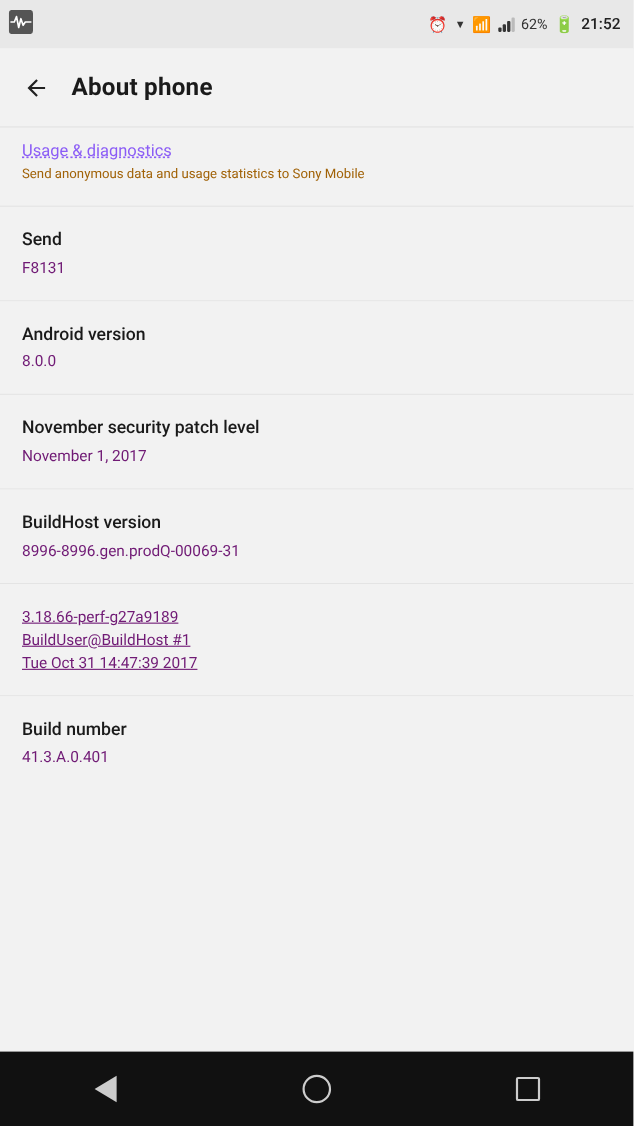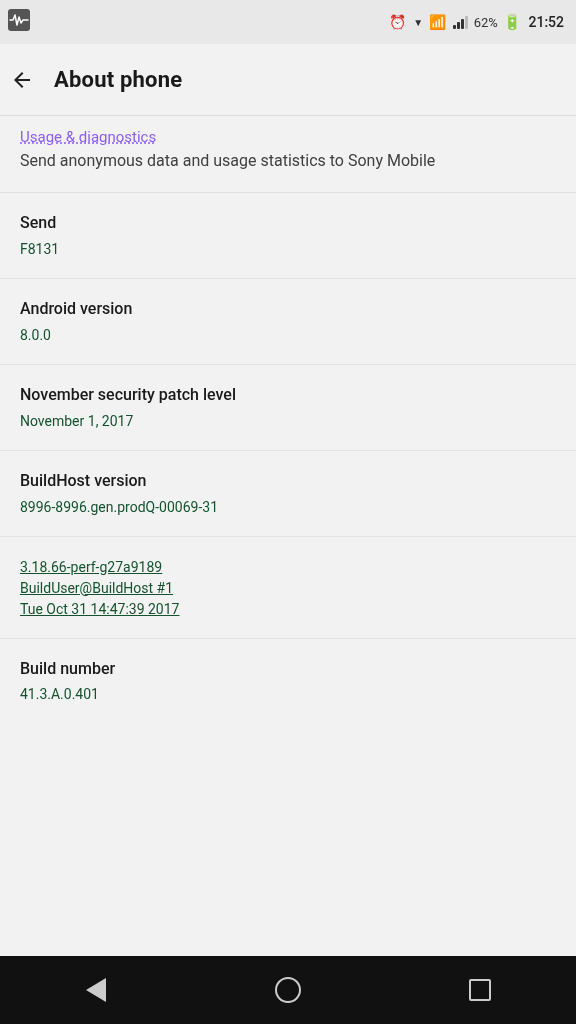--- a/index.html
+++ b/index.html
@@ -49,21 +49,21 @@
       width: 22px;
       height: 22px;
     }
 
     
     .app-bar {
       background: #f2f2f2;
       height: 72px;
       display: flex;
       align-items: center;
-      padding: 0 2px;
+      padding: 0 13px;
       border-bottom: 1px solid #ddd;
       flex-shrink: 0;
     }
     .back-btn {
       width: 40px;
       height: 40px;
       display: flex;
       align-items: center;
       justify-content: center;
       cursor: pointer;
@@ -94,22 +94,22 @@
       border-bottom: 1px solid #e0e0e0;
     }
     .partial-item-label {
       font-size: 15px;
       color: #8b5cf6;
       text-decoration: underline;
       text-decoration-style: dotted;
       margin-bottom: 4px;
     }
     .partial-item-value {
-      font-size: 16px;
-      color: #404040;
+      font-size: 12px;
+      color: #a16207;
       line-height: 1.4;
     }
 
     
     .settings-item {
       padding: 20px 20px 18px 20px;
       border-bottom: 1px solid #e4e4e4;
       background: #f2f2f2;
     }
     .settings-item:last-child {
@@ -117,21 +117,21 @@
     }
     .item-label {
       font-size: 16px;
       font-weight: 500;
       color: #1a1a1a;
       margin-bottom: 5px;
       line-height: 1.3;
     }
     .item-value {
       font-size: 14px;
-      color: #14532d;
+      color: #701a75;
       line-height: 1.5;
     }
 
     
     .nav-bar {
       background: #111;
       height: 68px;
       display: flex;
       align-items: center;
       justify-content: space-around;

